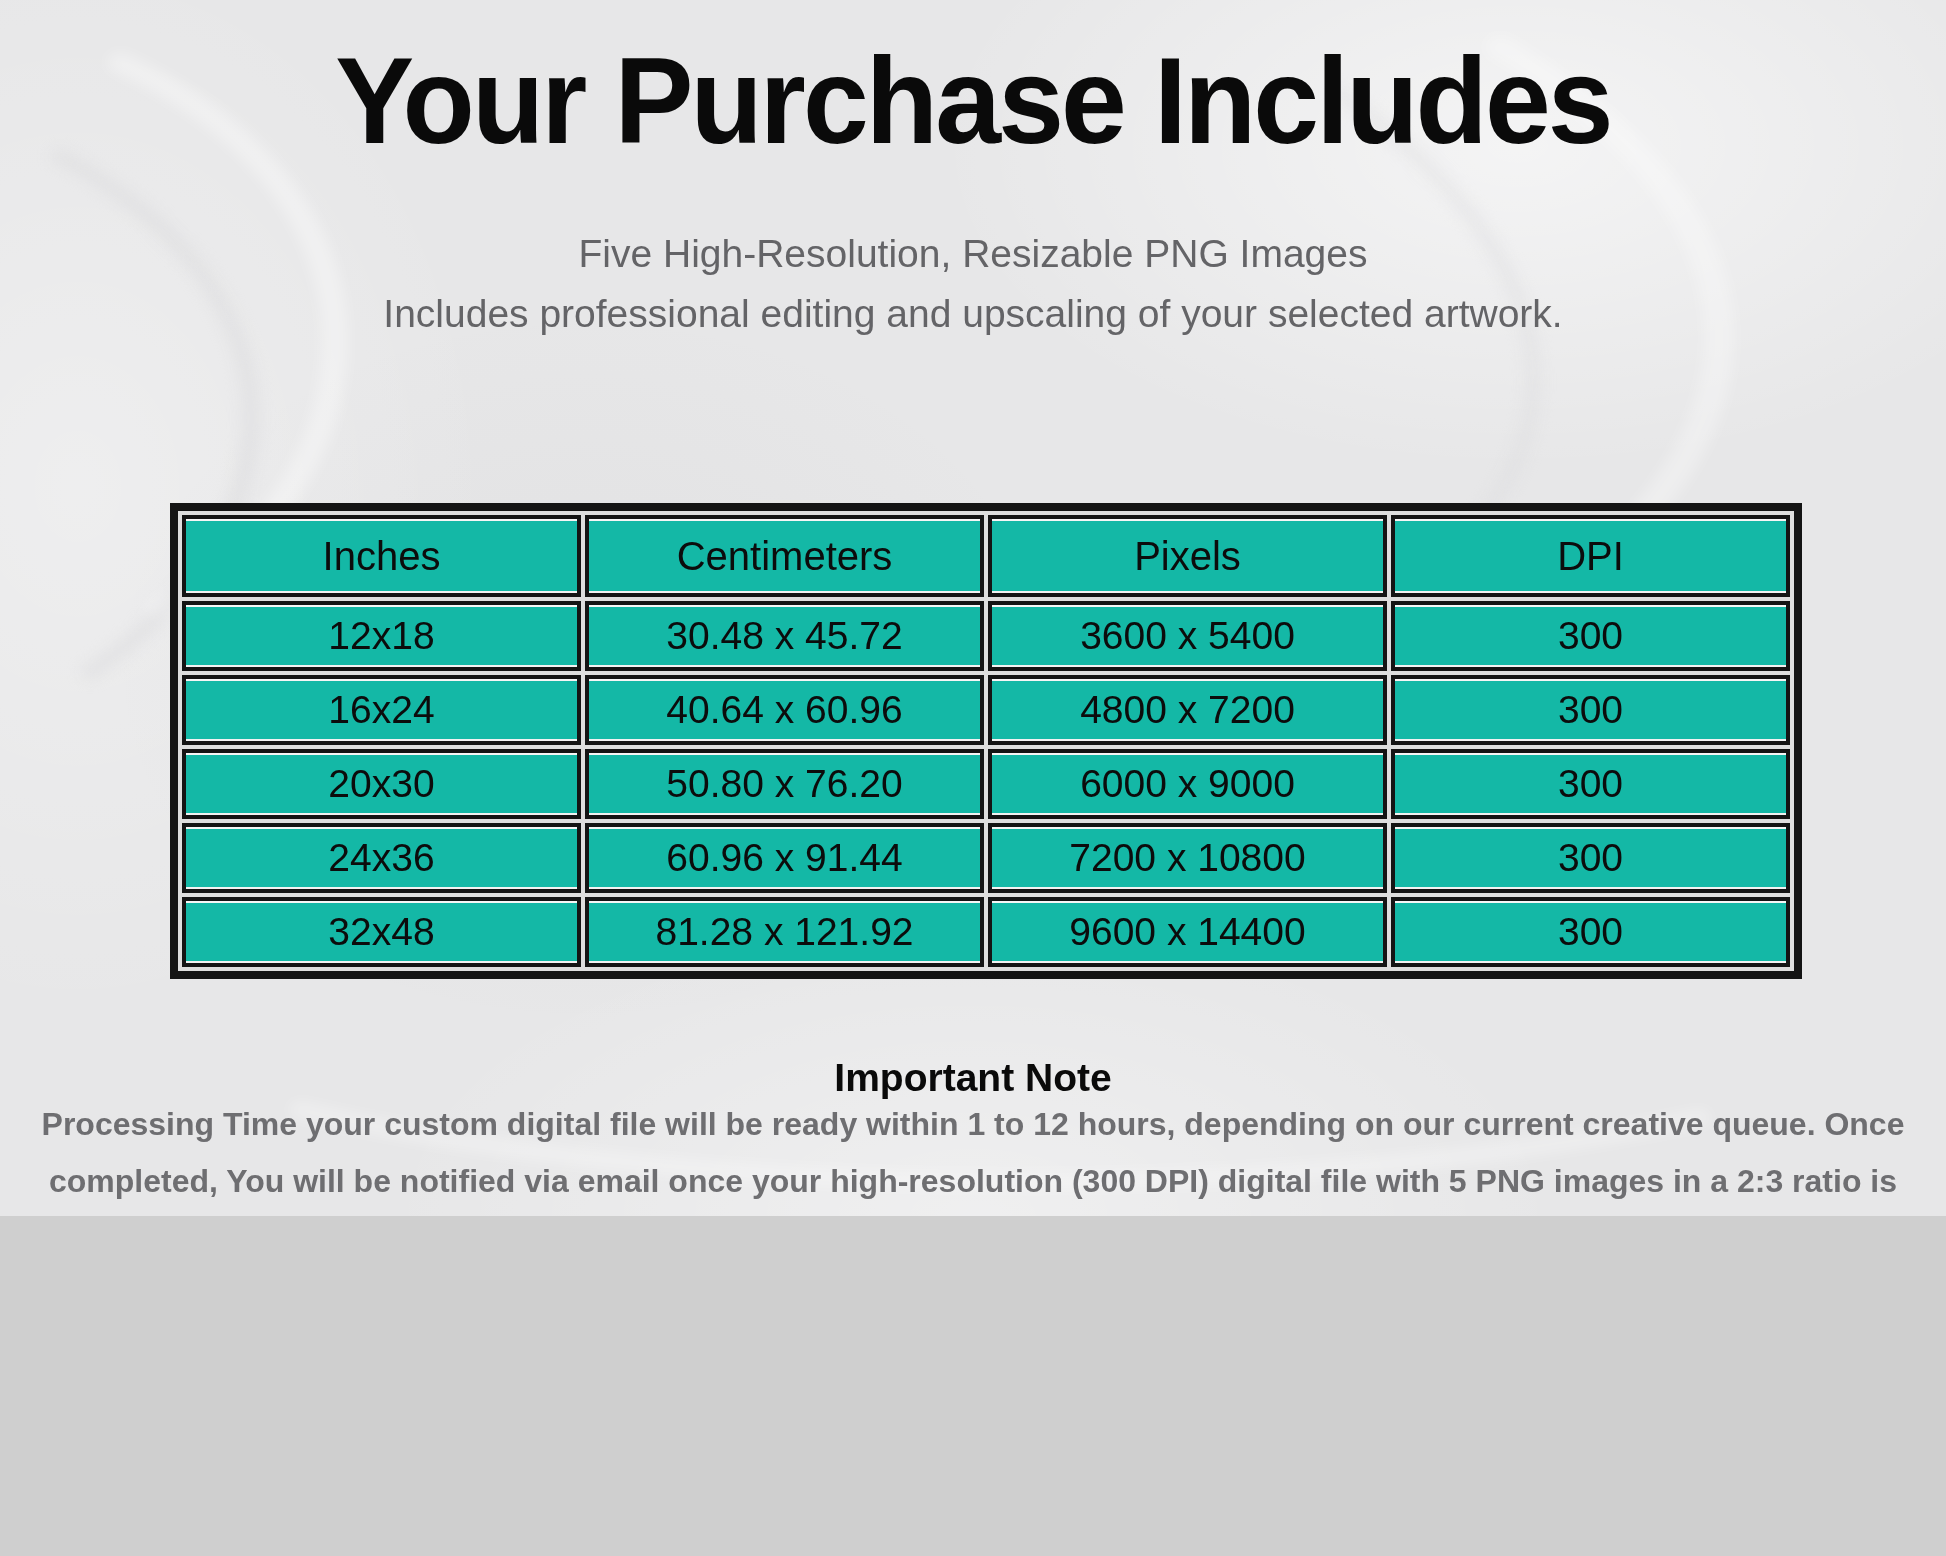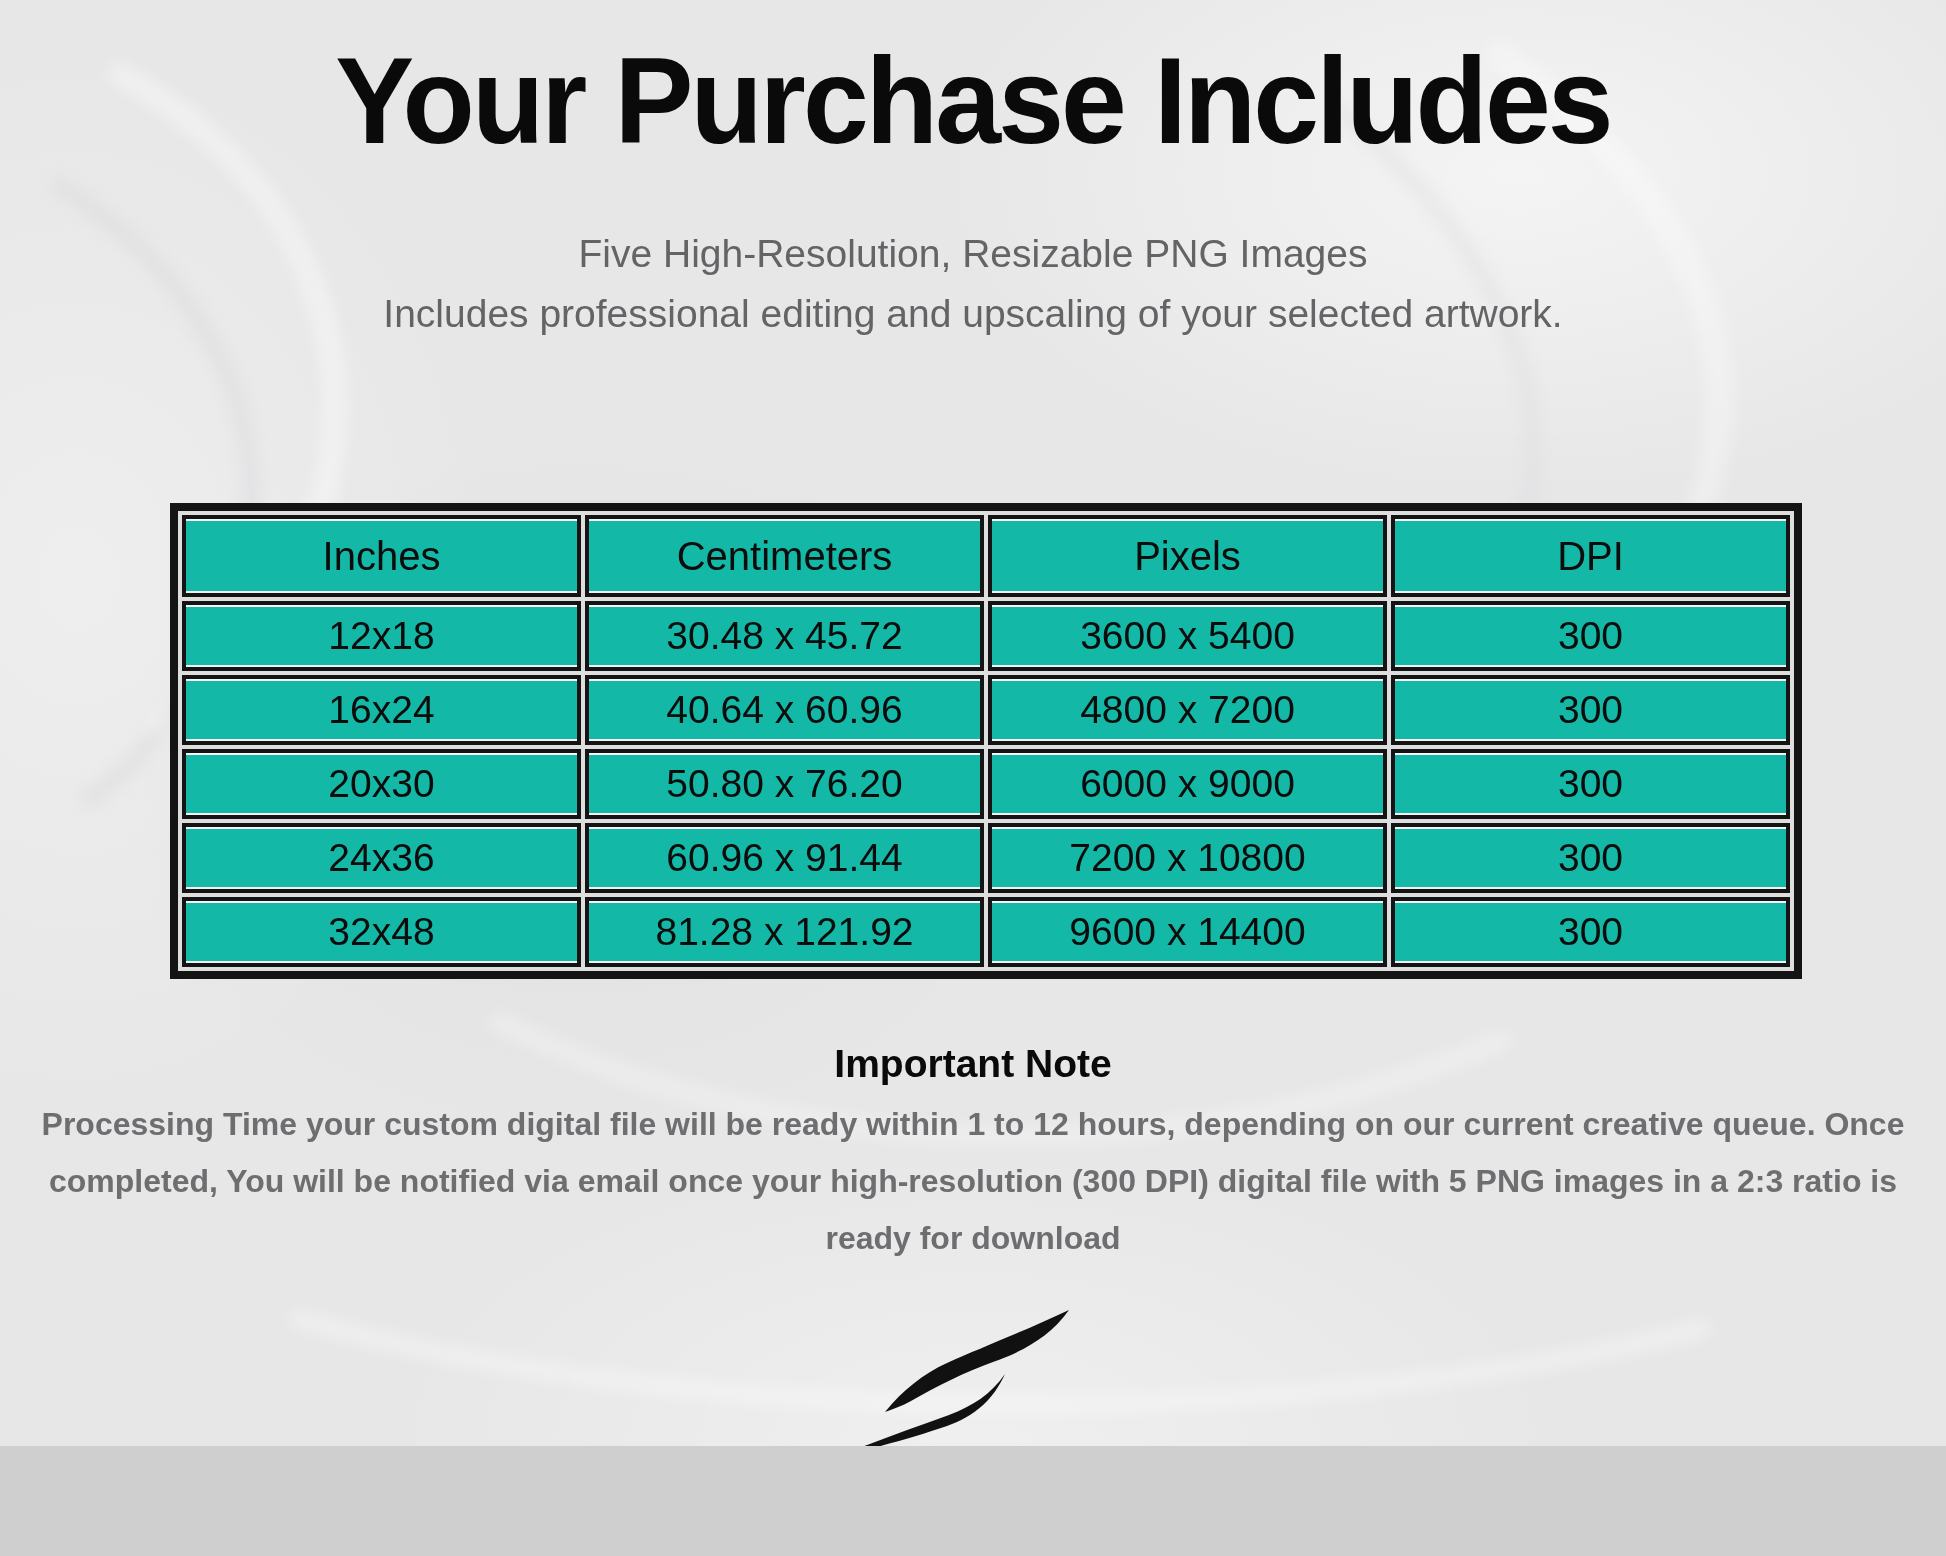--- a/index.html
+++ b/index.html
@@ -2,21 +2,21 @@
 <html><head>
 <meta charset="utf-8">
 <style>
   html,body{margin:0;padding:0;}
   body{
     font-family:"Liberation Sans", sans-serif;
     background:#cfcfcf;
   }
   .canvas{
     position:relative;
-    width:1946px;height:1446px;
+    width:1946px;height:1216px;
     margin:0 auto;
     overflow:hidden;
     background:
       radial-gradient(ellipse 900px 500px at 78% 12%, rgba(255,255,255,0.55), rgba(255,255,255,0) 65%),
       radial-gradient(ellipse 700px 900px at 4% 40%, rgba(255,255,255,0.30), rgba(255,255,255,0) 60%),
       radial-gradient(ellipse 1000px 500px at 50% 100%, rgba(255,255,255,0.35), rgba(255,255,255,0) 60%),
       radial-gradient(ellipse 800px 600px at 30% 55%, rgba(120,120,125,0.05), rgba(120,120,125,0) 60%),
       #e7e7e8;
     color:#0b0b0b;
   }
@@ -56,21 +56,21 @@
     background:#14b8a6;
     box-shadow:inset 0 2px 0 #f6f6f6, inset 0 -2px 0 #f2f2f2;
     text-align:center;vertical-align:middle;
     font-weight:400;color:#0c0c0c;
     padding:0;
   }
   table.size-table th{height:74px;font-size:40px;}
   table.size-table td{height:62px;font-size:39px;}
 
   .note-heading{
-    position:absolute;top:1040px;left:0;right:0;margin:2px;text-align:center;
+    position:absolute;top:1040px;left:0;right:0;margin:16px;text-align:center;
     font-size:39px;font-weight:bold;color:#0a0a0a;
   }
   .note-body{
     position:absolute;top:1096px;left:50%;transform:translateX(-50%);
     width:1900px;margin:0;text-align:center;
     font-size:32px;line-height:57px;font-weight:bold;color:#6e6e71;
   }
 
   .brand-logo{position:absolute;top:1298px;left:0;right:0;height:230px;padding-left:34px;}
   .brand-swoosh{position:absolute;left:835px;top:4px;width:240px;height:160px;}

